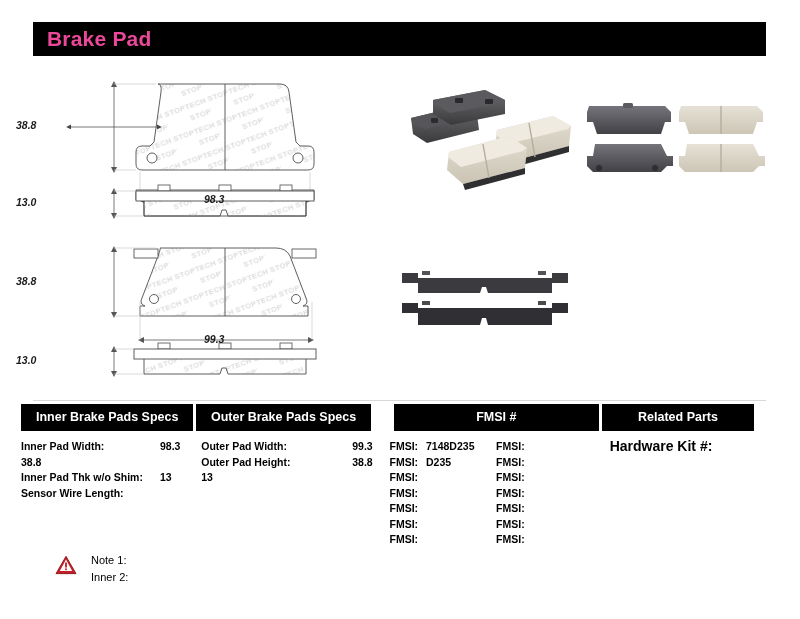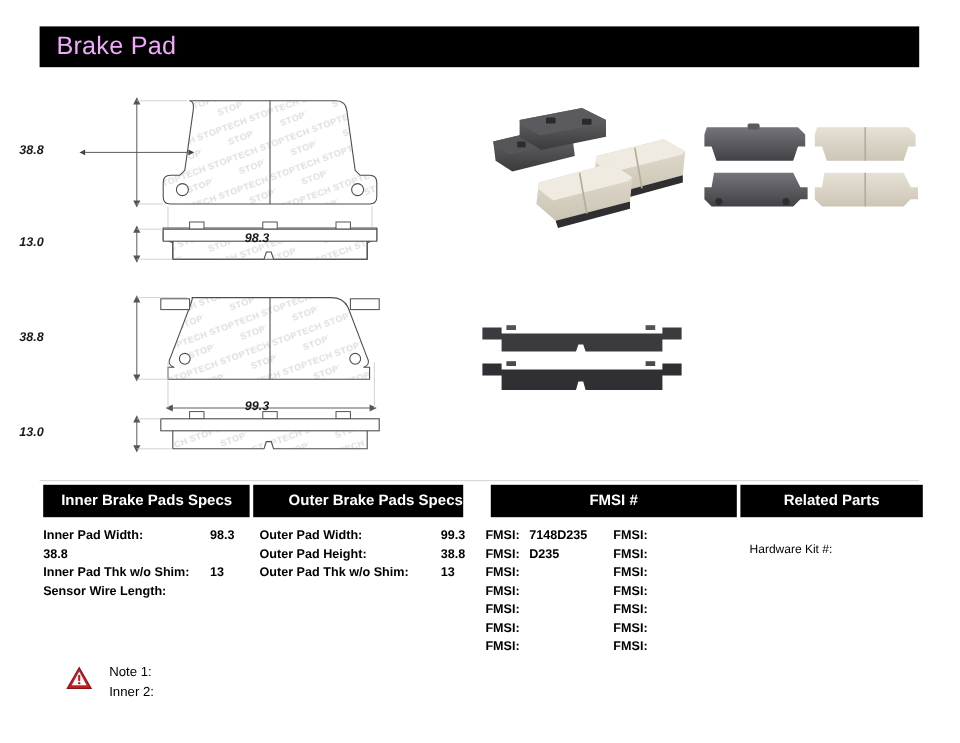--- a/index.html
+++ b/index.html
@@ -3,40 +3,40 @@
 <meta charset="utf-8">
 <style>
   html,body{margin:0;padding:0;background:#ffffff;}
   body{width:800px;height:619px;position:relative;font-family:"Liberation Sans",sans-serif;color:#000;}
   .page{position:absolute;inset:0;background:#fff;}
 
   
   .header-bar{position:absolute;left:33px;top:22px;width:733px;height:34px;background:#000;
     display:flex;align-items:center;justify-content:space-between;box-sizing:border-box;padding:0 14px;}
   .header-bar .part-no{color:#fff;font-size:21px;font-weight:bold;letter-spacing:.2px;}
-  .header-bar .title{color:#f0abfc;font-size:21px;font-weight:normal;letter-spacing:.2px;}
+  .header-bar .title{color:#ec4899;font-size:21px;font-weight:bold;letter-spacing:.2px;}
 
   
   .draw-area{position:absolute;left:100px;top:72px;width:300px;height:310px;}
   .dimtext{position:absolute;font-size:10.5px;font-weight:bold;font-style:italic;color:#1a1a1a;
     font-family:"Liberation Sans",sans-serif;white-space:nowrap;}
 
   svg.tech{position:absolute;left:0;top:0;overflow:visible;}
 
   
   .photo{position:absolute;}
 
   
-  .table-wrap{position:absolute;left:36px;top:404px;width:733px;}
+  .table-wrap{position:absolute;left:21px;top:404px;width:733px;}
   .tbl-top-rule{position:absolute;left:33px;top:400px;width:733px;height:1px;background:#d8d8d8;}
   .thead{display:flex;gap:3px;}
   .th{background:#000;color:#fff;font-size:12.5px;font-weight:bold;text-align:center;
       padding:6px 0 7px;box-sizing:border-box;}
   .th.c1{width:178px;}
-  .th.c2{width:180px;text-align:right;}
+  .th.c2{width:180px;}
   .th.c3{width:212px;margin-left:20px;}
   .th.c4{width:157px;}
 
   .tbody{display:flex;gap:3px;margin-top:8px;}
   .col{box-sizing:border-box;}
   .col.c1{width:178px;}
   .col.c2{width:180px;}
   .col.c3{width:212px;display:flex;}
   .col.c4{width:157px;}
 
@@ -48,21 +48,21 @@
   .c1 .spec-lbl{width:136px;}
   .c2 .spec-lbl{width:148px;}
 
   .fmsi-sub{width:50%;}
   .fmsi-row{font-size:10.5px;font-weight:bold;line-height:15.5px;white-space:nowrap;}
   .fmsi-row .k{display:inline-block;}
   .fmsi-row .v{display:inline-block;padding-left:5px;}
   .fmsi-sub.left{padding-left:6px;}
   .fmsi-sub.right{padding-left:8px;}
 
-  .rel-row{font-size:10px;font-weight:normal;line-height:15.5px;padding-left:12px;white-space:nowrap;margin-top:12px;}
+  .rel-row{font-size:14px;font-weight:bold;line-height:15.5px;padding-left:12px;white-space:nowrap;}
 
   
   .notes{position:absolute;left:55px;top:552px;display:flex;align-items:flex-start;gap:14px;}
   .warn-ico{width:22px;height:20px;flex:0 0 auto;margin-top:3px;}
   .note-list{font-size:11px;font-weight:normal;line-height:17px;}
 </style>
 </head>
 <body>
 
 <div class="page">
@@ -303,21 +303,20 @@
       <div class="col c2">
         <div class="spec-row">
           <span class="spec-lbl">Outer Pad Width:</span>
           <span class="spec-val">99.3</span>
         </div>
         <div class="spec-row">
           <span class="spec-lbl">Outer Pad Height:</span>
           <span class="spec-val">38.8</span>
         </div>
         <div class="spec-row">
-          <span class="spec-lbl">Outer Pad Thk w/o Shim:</span>
           <span class="spec-val">13</span>
         </div>
       </div>
 
       <div class="col c3">
         <div class="fmsi-sub left">
           <div class="fmsi-row">
             <span class="k">FMSI:</span>
             <span class="v">7148D235</span>
           </div>

